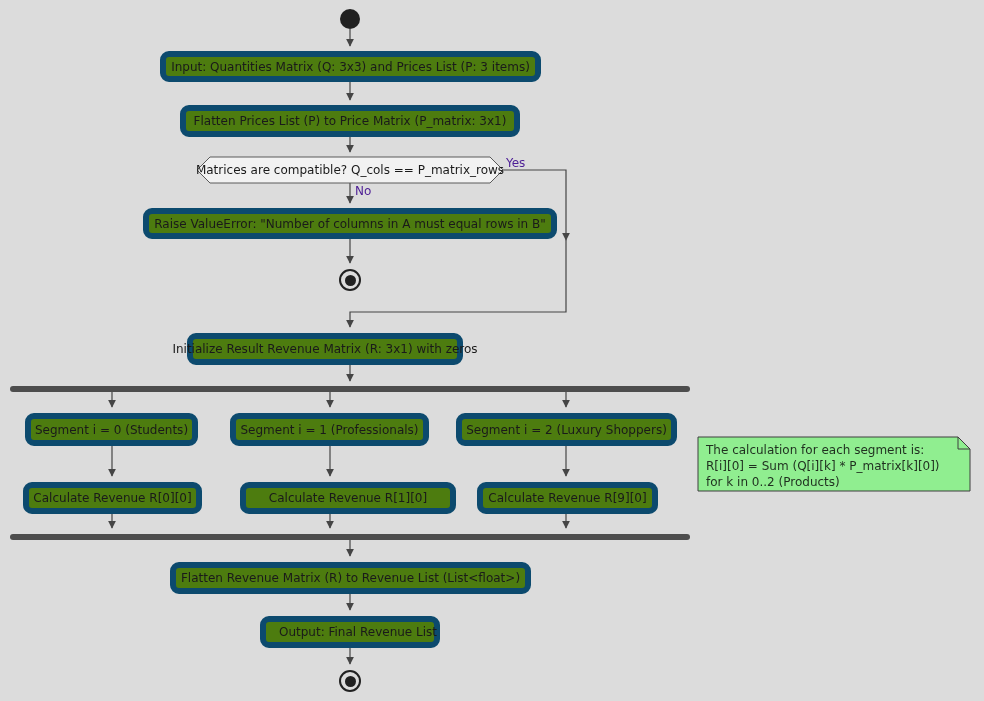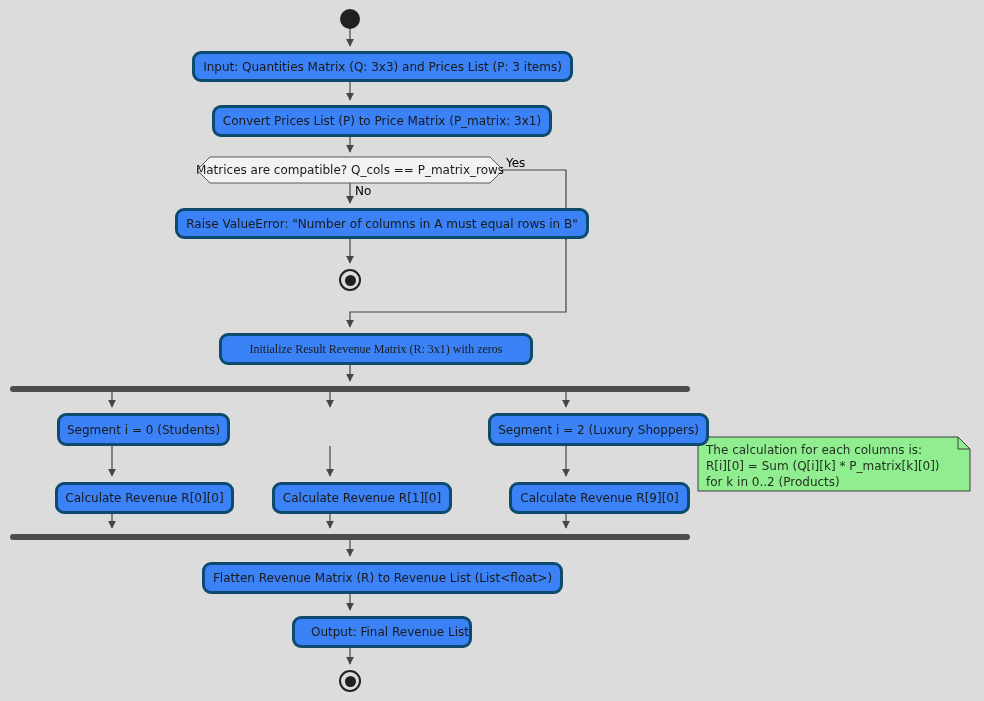--- a/index.html
+++ b/index.html
@@ -11,39 +11,38 @@
     position: relative;
     width: 984px; height: 701px;
     background: #dcdcdc;
     overflow: hidden;
   }
   #connectors {
     position: absolute; left: 0; top: 0; z-index: 1;
   }
   .activity {
     position: absolute; z-index: 2;
-    background: #3b82f6;
-    border: 3px solid #0c4a6e;
+    background: #4d7c0f;
+    border: 6px solid #0c4a6e;
     border-radius: 9px;
     display: flex; align-items: center; justify-content: center;
     font-size: 12px; color: #1a1a1a;
     white-space: nowrap;
     box-sizing: border-box;
     text-align: center;
-    margin-left: 32px;
   }
   .shape-label {
     position: absolute; z-index: 2;
     display: flex; align-items: center; justify-content: center;
     font-size: 12px; color: #1a1a1a;
     white-space: nowrap;
   }
   .edge-label {
     position: absolute; z-index: 3;
-    font-size: 12px; color: #000000;
+    font-size: 12px; color: #4c1d95;
     white-space: nowrap;
   }
   .terminal-start {
     position: absolute; z-index: 2;
     width: 20px; height: 20px;
     background: #212121;
     border-radius: 50%;
   }
   .terminal-end {
     position: absolute; z-index: 2;
@@ -108,47 +107,48 @@
     <polygon points="210,157 490,157 503,170 490,183 210,183 197,170" fill="#f2f2f2" stroke="#5a5a5a" stroke-width="1"></polygon>
 
     <polygon points="698,437 958,437 970,449 970,491 698,491" fill="#90ee90" stroke="#3f3f3f" stroke-width="1"></polygon>
     <path d="M958,437 L958,449 L970,449" fill="none" stroke="#3f3f3f" stroke-width="1"></path>
   </svg>
 
   <div class="terminal-start" style="left:340px; top:9px;"></div>
 
   <div class="activity" style="left:160px; top:51px; width:381px; height:31px;">Input: Quantities Matrix (Q: 3x3) and Prices List (P: 3 items)</div>
 
-  <div class="activity" style="left:180px; top:105px; width:340px; height:32px;">Convert Prices List (P) to Price Matrix (P_matrix: 3x1)</div>
+  <div class="activity" style="left:180px; top:105px; width:340px; height:32px;">Flatten Prices List (P) to Price Matrix (P_matrix: 3x1)</div>
 
   <div class="shape-label" style="left:197px; top:157px; width:306px; height:26px;">Matrices are compatible? Q_cols == P_matrix_rows</div>
 
   <div class="edge-label" style="left:506px; top:156px;">Yes</div>
   <div class="edge-label" style="left:355px; top:184px;">No</div>
 
   <div class="activity" style="left:143px; top:208px; width:414px; height:31px;">Raise ValueError: "Number of columns in A must equal rows in B"</div>
 
   <div class="terminal-end" style="left:339px; top:269px;">
       <div class="dot"></div>
     </div>
 
-  <div class="activity" style="left:187px; top:333px; width:314px; height:32px;font-family:Liberation Serif, serif;">Initialize Result Revenue Matrix (R: 3x1) with zeros</div>
+  <div class="activity" style="left:187px; top:333px; width:276px; height:32px;">Initialize Result Revenue Matrix (R: 3x1) with zeros</div>
 
   <div class="bar" style="left:10px; top:386px; width:680px;"></div>
 
   <div class="activity" style="left:25px; top:413px; width:173px; height:33px;">Segment i = 0 (Students)</div>
   <div class="activity" style="left:23px; top:482px; width:179px; height:32px;">Calculate Revenue R[0][0]</div>
 
-  <div class="activity" style="left:240px; top:482px; width:180px; height:32px;">Calculate Revenue R[1][0]</div>
+  <div class="activity" style="left:230px; top:413px; width:199px; height:33px;">Segment i = 1 (Professionals)</div>
+  <div class="activity" style="left:240px; top:482px; width:216px; height:32px;">Calculate Revenue R[1][0]</div>
 
   <div class="activity" style="left:456px; top:413px; width:221px; height:33px;border-radius:9px;">Segment i = 2 (Luxury Shoppers)</div>
   <div class="activity" style="left:477px; top:482px; width:181px; height:32px;">Calculate Revenue R[9][0]</div>
 
   <div class="note-text" style="left:706px; top:442px;">
-    <div>The calculation for each columns is:</div>
+    <div>The calculation for each segment is:</div>
     <div>R[i][0] = Sum (Q[i][k] * P_matrix[k][0])</div>
     <div>for k in 0..2 (Products)</div>
   </div>
 
   <div class="bar" style="left:10px; top:534px; width:680px;"></div>
 
   <div class="activity" style="left:170px; top:562px; width:361px; height:32px;">Flatten Revenue Matrix (R) to Revenue List (List&lt;float&gt;)</div>
 
   <div class="activity" style="left:260px; top:616px; width:180px; height:32px;padding-left:16px;">Output: Final Revenue List</div>
 

